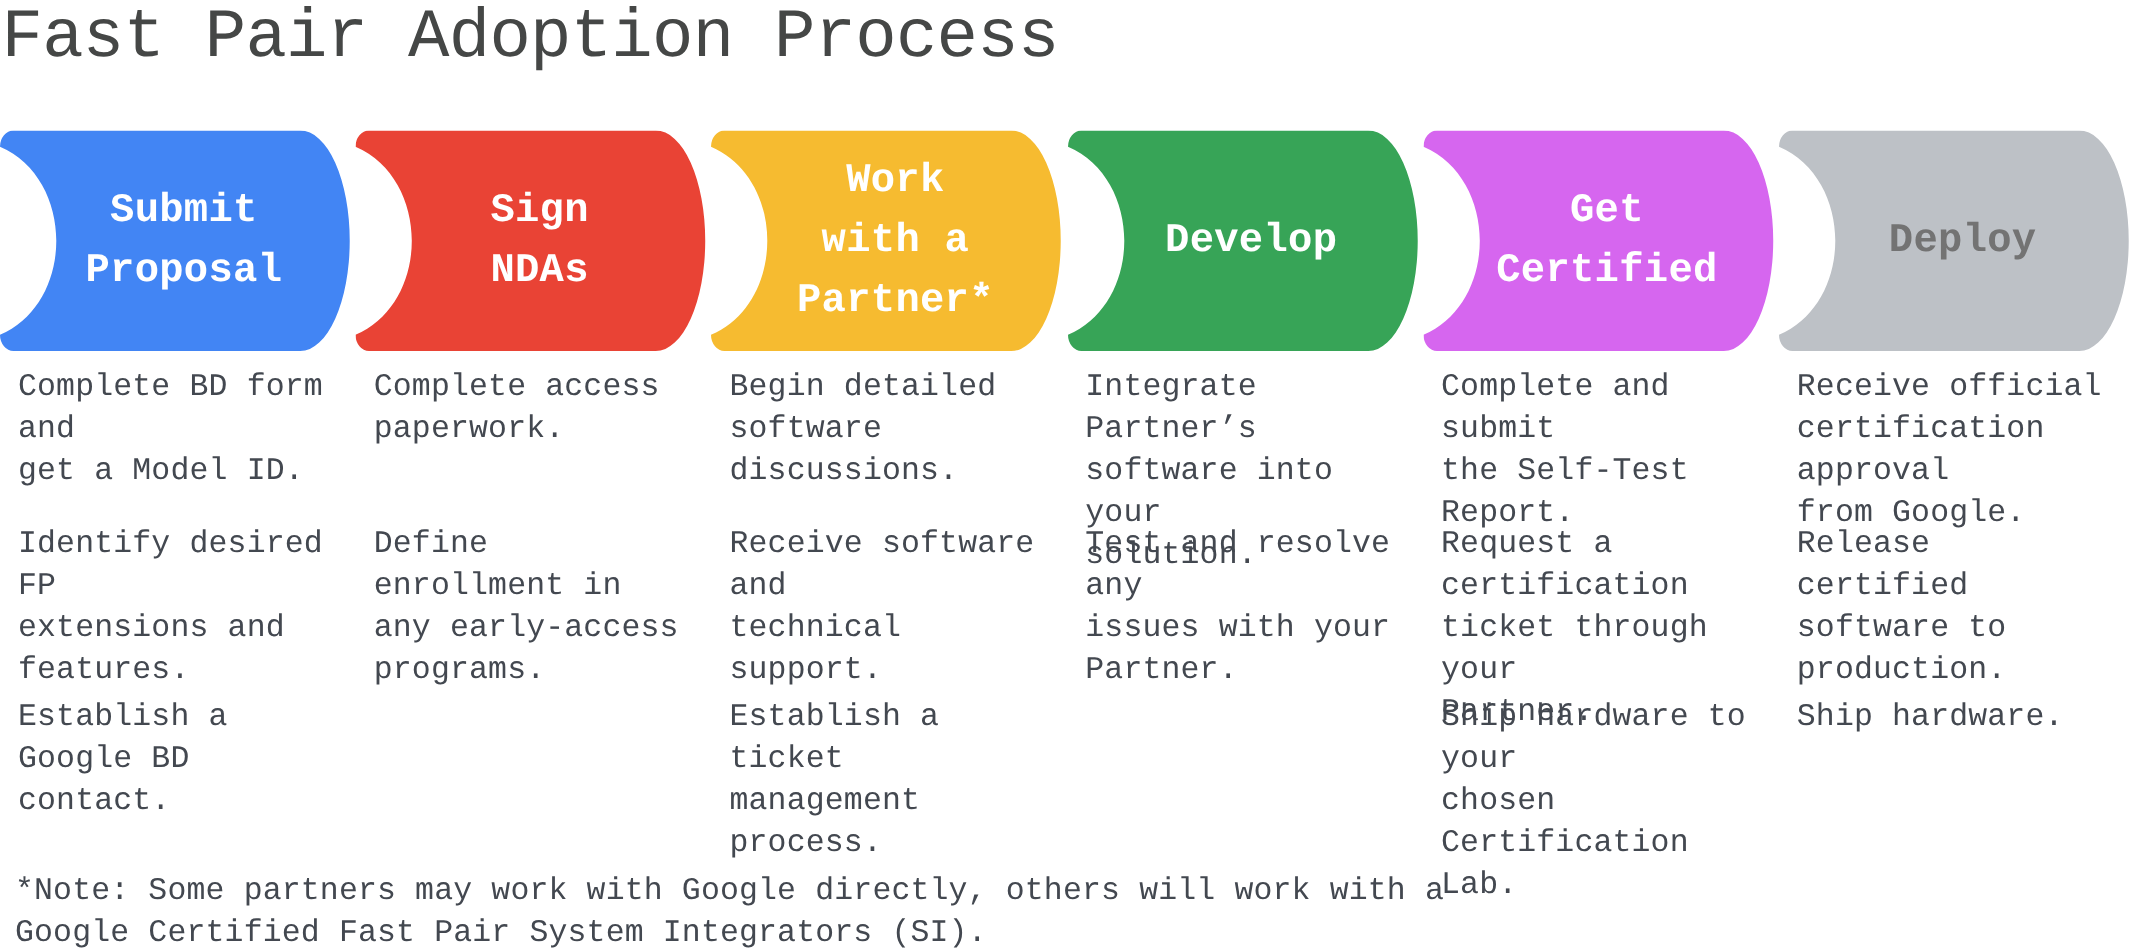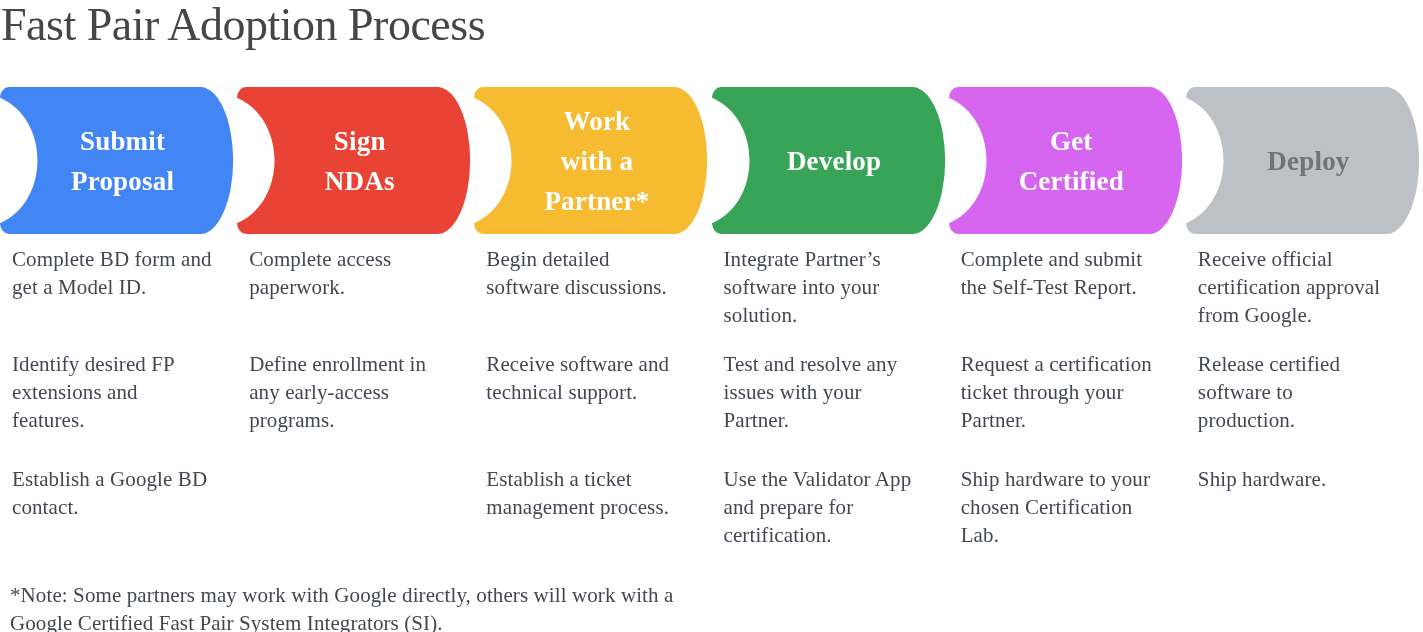--- a/index.html
+++ b/index.html
@@ -1,20 +1,20 @@
 <!DOCTYPE html>
 <html><head>
 <meta charset="utf-8">
 <style>
   html,body{margin:0;padding:0;background:#ffffff;}
   .canvas{
     position:relative;
     width:1423px;height:632px;
     background:#ffffff;
-    font-family:Liberation Serif, serif;
+    font-family:Liberation Mono, monospace;
     overflow:hidden;
   }
   .title{
     position:absolute;top:-3px;left:1px;
     margin:0;
     font-size:46px;line-height:56px;
     font-weight:400;
     letter-spacing:-0.5px;
     color:#454746;
   }
@@ -149,23 +149,20 @@
 management process.</p>
     </div>
 
     <div class="body-col">
       <p class="body-item row-1">Integrate Partner’s
 software into your
 solution.</p>
       <p class="body-item row-2">Test and resolve any
 issues with your
 Partner.</p>
-      <p class="body-item row-3">Use the Validator App
-and prepare for
-certification.</p>
     </div>
 
     <div class="body-col">
       <p class="body-item row-1">Complete and submit
 the Self-Test Report.</p>
       <p class="body-item row-2">Request a certification
 ticket through your
 Partner.</p>
       <p class="body-item row-3">Ship hardware to your
 chosen Certification

